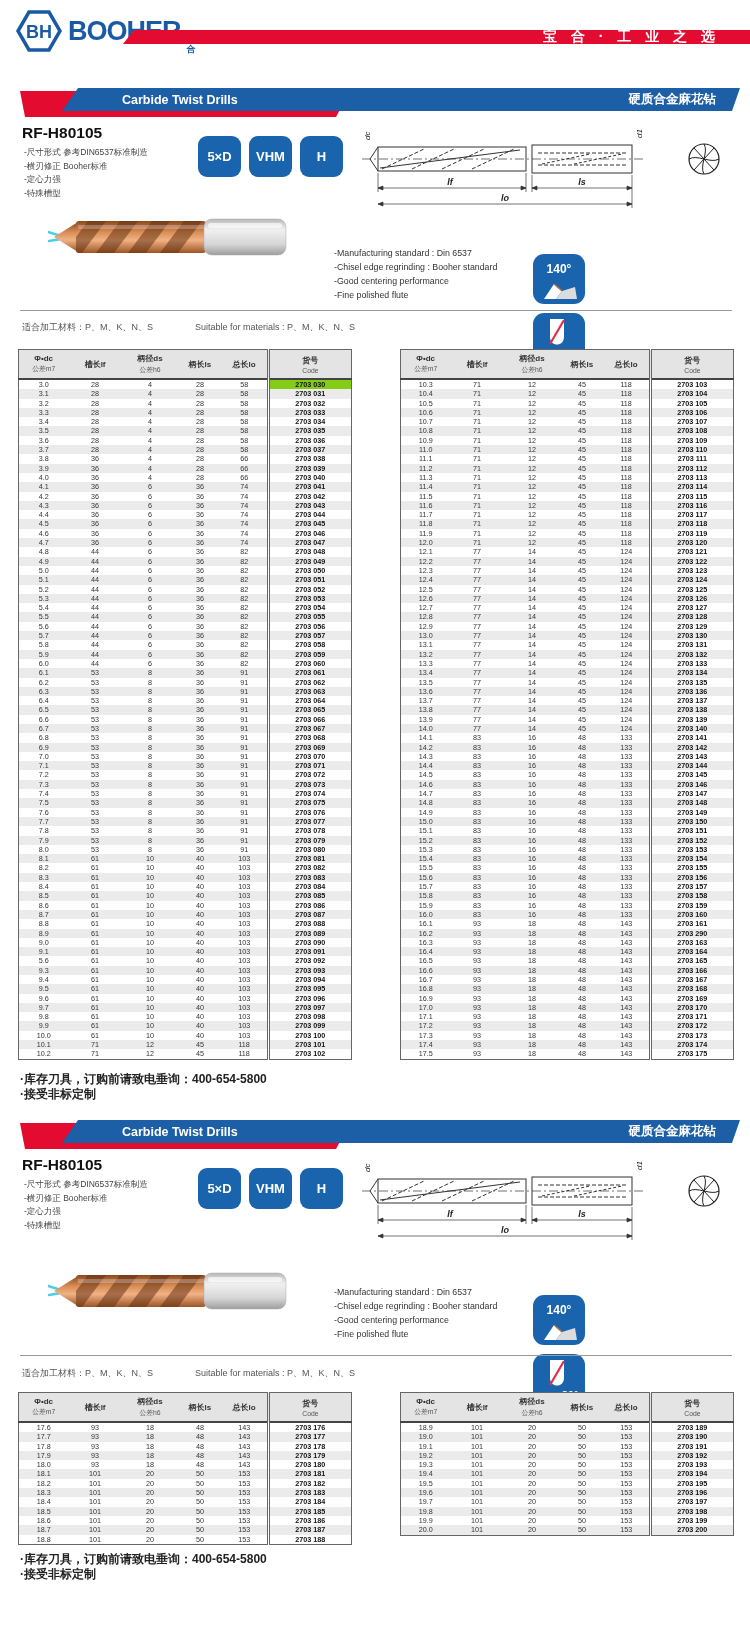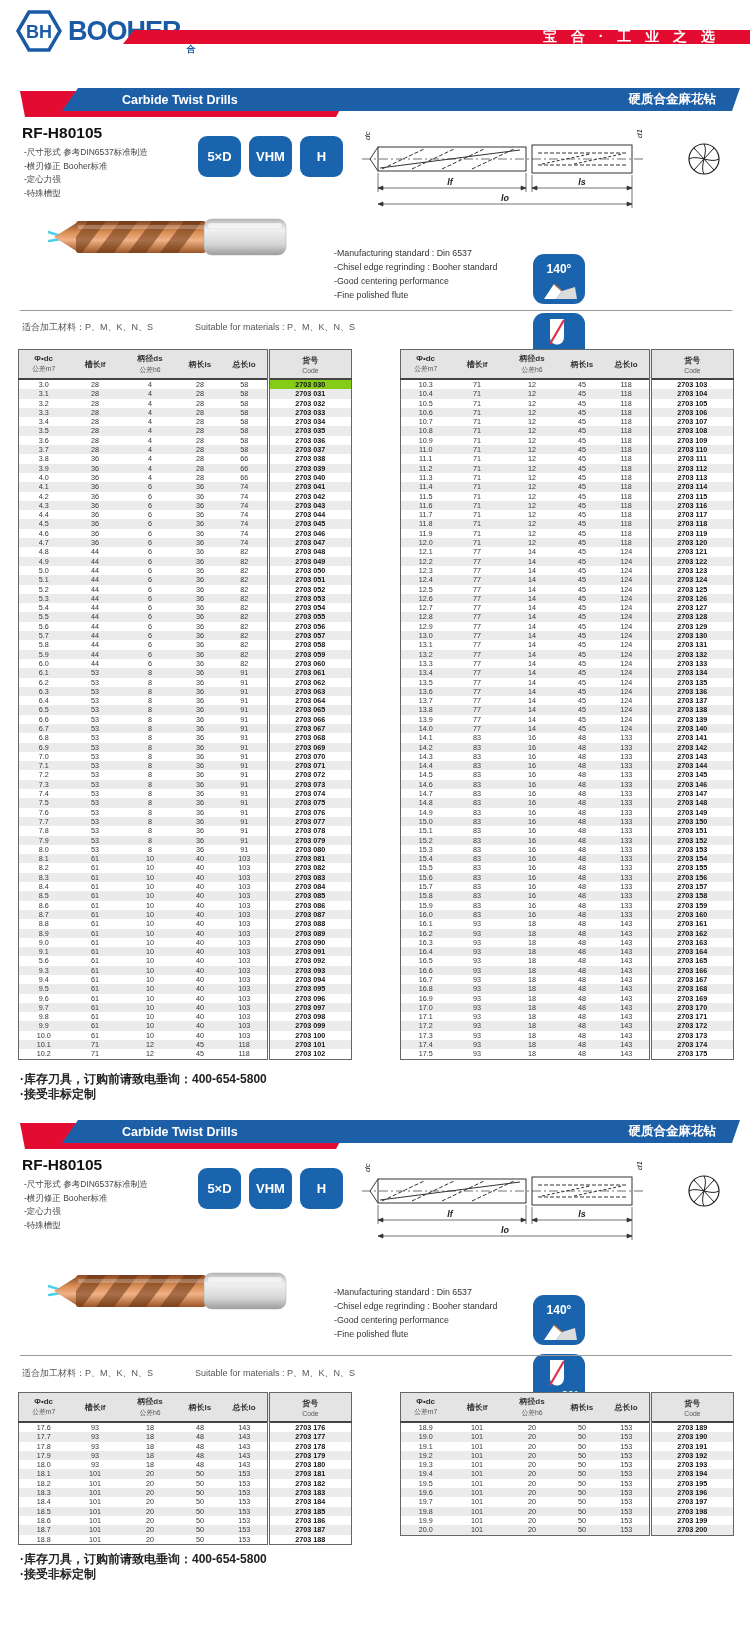--- a/index.html
+++ b/index.html
@@ -1289,21 +1289,21 @@
               <td>48</td>
               <td>143</td>
               <td class="code">2703 161</td>
             </tr>
             <tr>
               <td>16.2</td>
               <td>93</td>
               <td>18</td>
               <td>48</td>
               <td>143</td>
-              <td class="code">2703 162</td>
+              <td class="code">2703 290</td>
             </tr>
             <tr>
               <td>16.3</td>
               <td>93</td>
               <td>18</td>
               <td>48</td>
               <td>143</td>
               <td class="code">2703 163</td>
             </tr>
             <tr>

